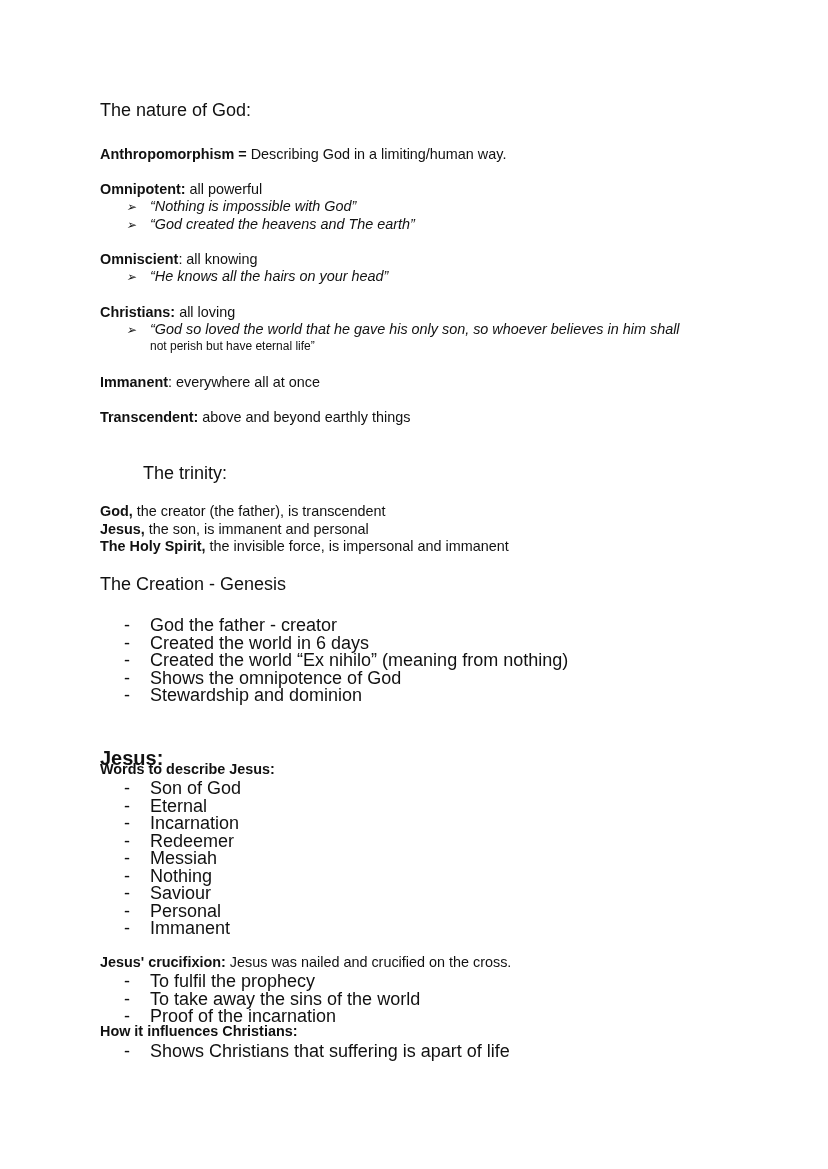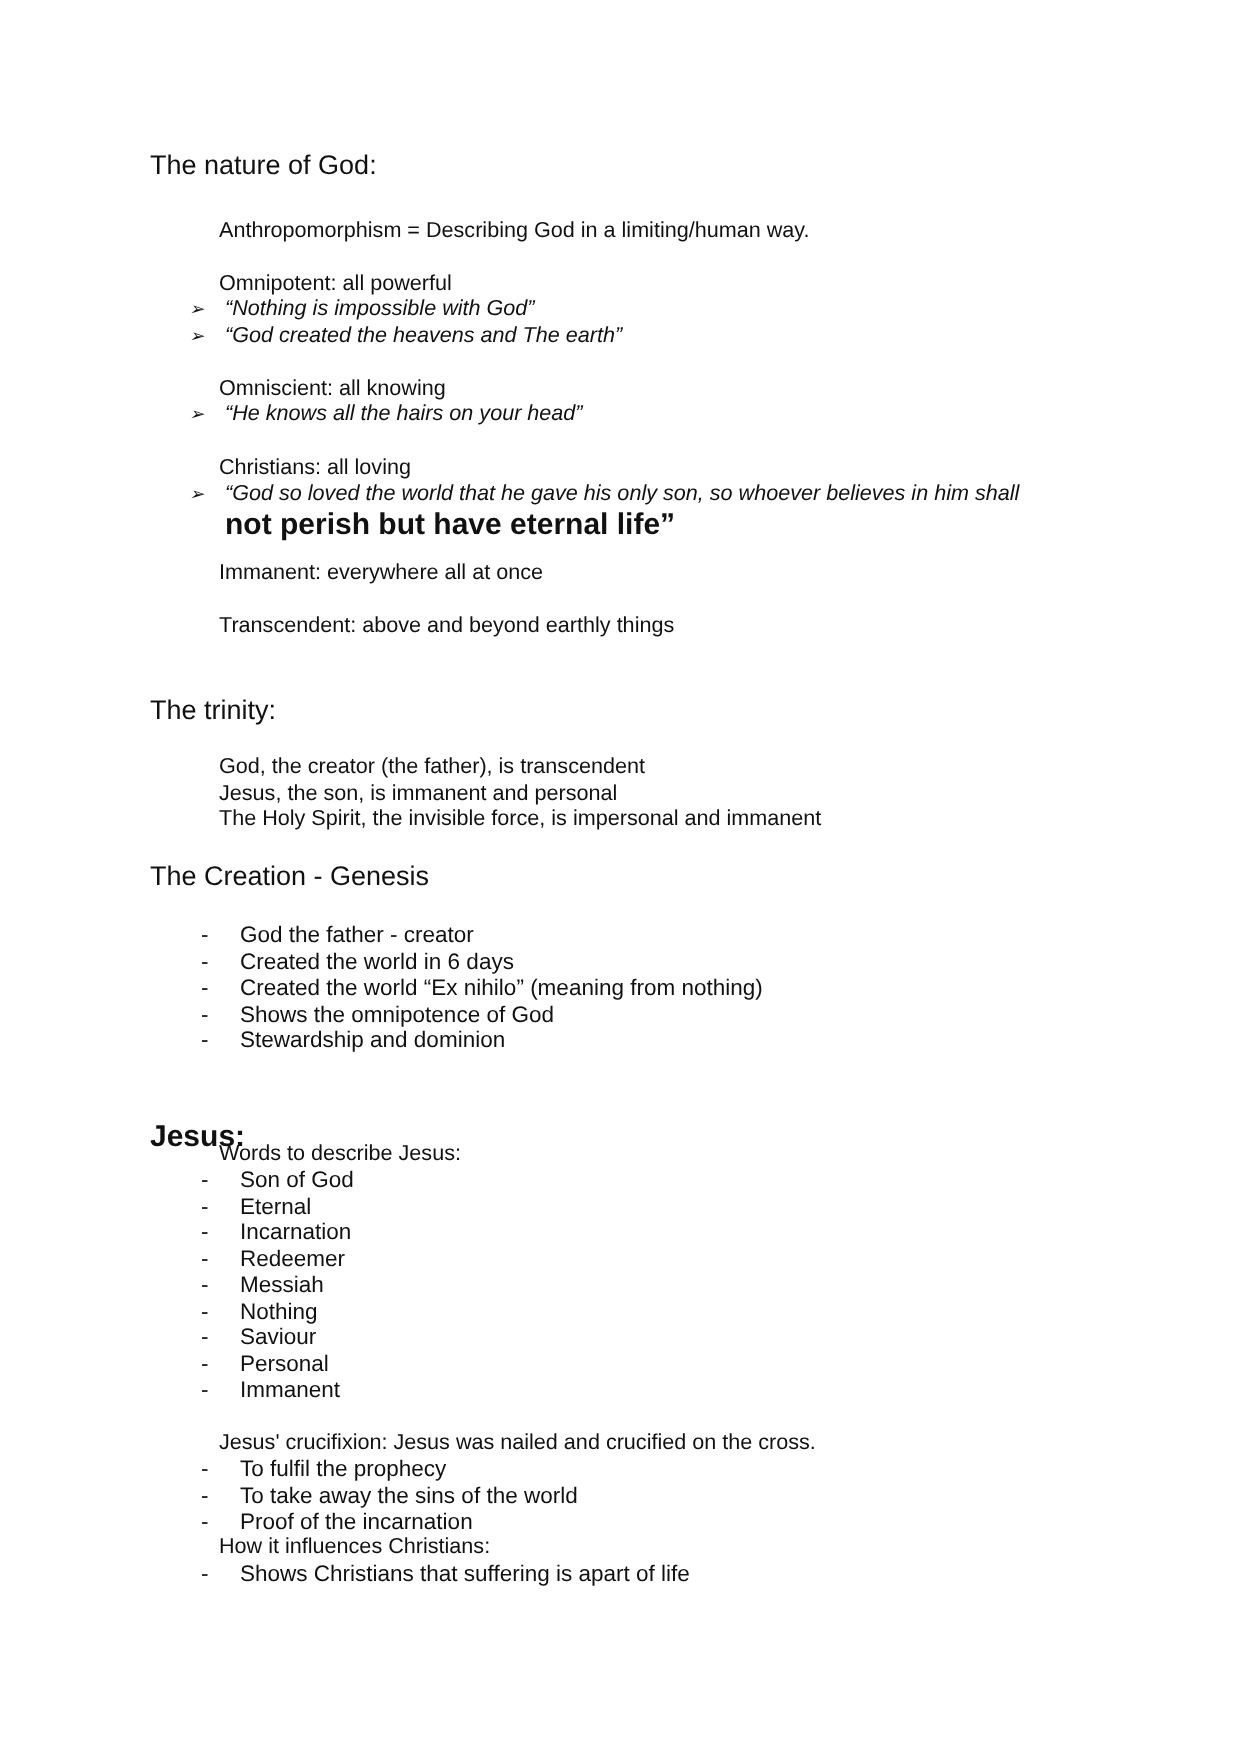--- a/index.html
+++ b/index.html
@@ -5,26 +5,26 @@
     html, body { margin: 0; padding: 0; background: #ffffff; }
     body {
       width: 828px; height: 1169px; position: relative; overflow: hidden;
       font-family: "Liberation Sans", sans-serif; color: #111111;
     }
     .page { position: absolute; left: 100px; top: 0; width: 640px; }
     .abs { position: absolute; left: 0; white-space: nowrap; }
     .h1 { font-size: 18px; font-weight: normal; }
     .h1-big { font-size: 20px; font-weight: bold; margin-top: 27px; }
     .line { font-size: 14.4px; line-height: 17.4px; }
-    .b { font-weight: normal; margin-left: 46px; }
+    .b { font-weight: bold; }
     .arrow-item { position: absolute; left: 26px; font-size: 14.4px; white-space: nowrap; font-style: italic; }
     .arrow-item .mk { display: inline-block; width: 24px; font-size: 12px; }
-    .dash-item { position: absolute; left: 34px; font-size: 15px; white-space: nowrap; }
+    .dash-item { position: absolute; left: 24px; font-size: 18px; white-space: nowrap; }
     .dash-item .mk { display: inline-block; width: 26px; }
-    .wrap2 { position: absolute; left: 50px; font-size: 20px; white-space: nowrap; font-weight: bold; }
+    .wrap2 { position: absolute; left: 50px; font-size: 12px; white-space: nowrap; }
   </style>
 </head>
 <body>
 
 <div class="page">
 
   <div class="abs h1" style="top:100px;">The nature of God:</div>
 
   <div class="abs line" style="top:146px;">
     <span class="b">Anthropomorphism =</span><span> Describing God in a limiting/human way.</span>
@@ -56,21 +56,21 @@
   <div class="wrap2" style="top:339px;">not perish but have eternal life”</div>
 
   <div class="abs line" style="top:374px;">
     <span class="b">Immanent</span><span>: everywhere all at once</span>
   </div>
 
   <div class="abs line" style="top:409px;">
     <span class="b">Transcendent:</span><span> above and beyond earthly things</span>
   </div>
 
-  <div class="abs h1" style="top:463px;">The trinity:</div>
+  <div class="abs h1" style="top:463px;margin-left:43px;">The trinity:</div>
   <div class="abs line" style="top:503px;">
     <span class="b">God,</span><span> the creator (the father), is transcendent</span>
   </div>
   <div class="abs line" style="top:521px;text-align:center;">
     <span class="b">Jesus,</span><span> the son, is immanent and personal</span>
   </div>
   <div class="abs line" style="top:538px;">
     <span class="b">The Holy Spirit,</span><span> the invisible force, is impersonal and immanent</span>
   </div>
 

